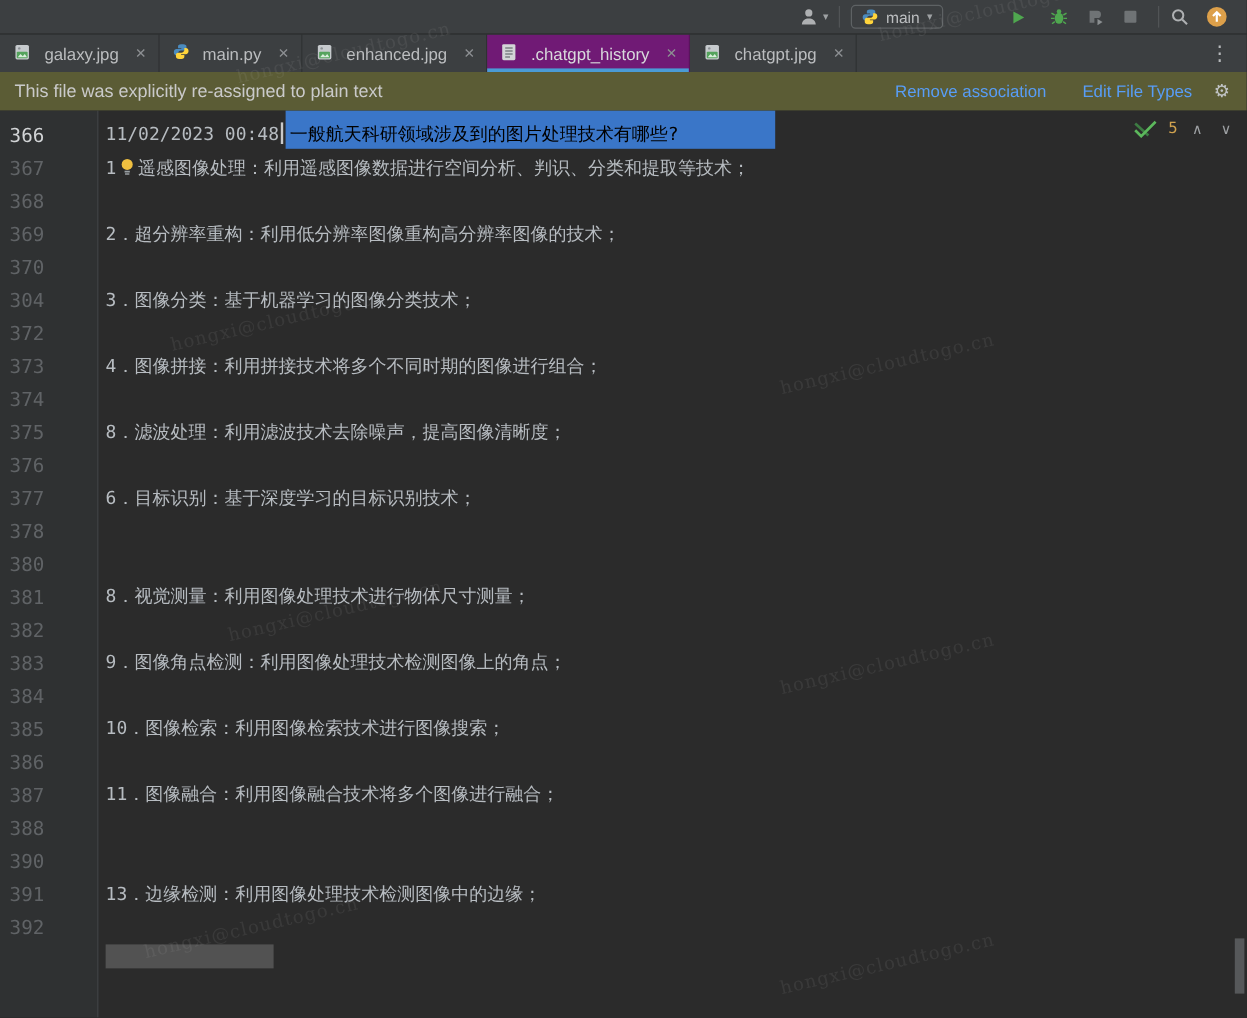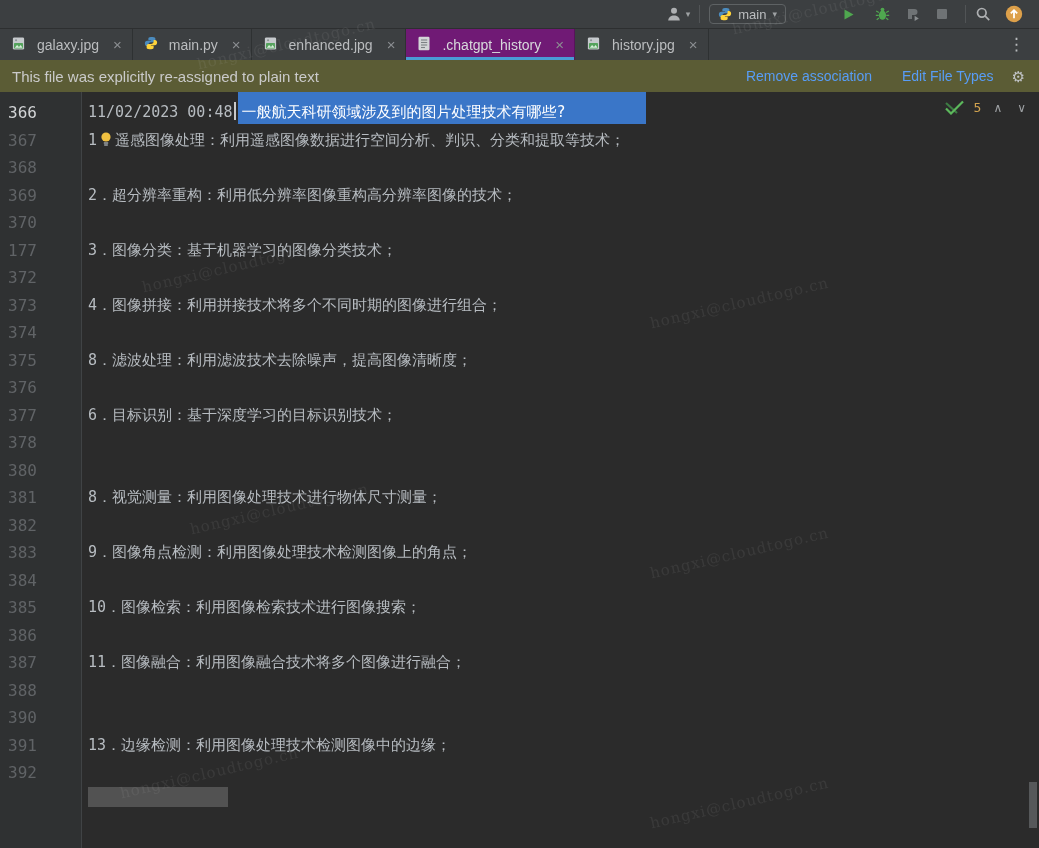--- a/index.html
+++ b/index.html
@@ -75,21 +75,21 @@
     font-family:"DejaVu Sans Mono", monospace; font-size:15px;
   }
   .line-row { height:27.5px; line-height:27.5px; white-space:pre; }
   .line-num {
     display:inline-block; width:82px; box-sizing:border-box; padding-left:8px;
     color:#606366; font-size:16px; vertical-align:top;
   }
   .line-row.current .line-num { color:#d2d4d6; }
   .line-content { color:#b7bcc1; padding-left:6px; }
   .seg-selected {
-    background:var(--selection, #3a76c8); color:#ffffff;
+    background:var(--selection, #3a76c8); color:#000000;
     padding:12px 80px 3px 4px;
   }
   .caret { display:inline-block; width:2px; height:18px; background:#c9c9c9; vertical-align:-3px; margin:0 2px 0 1px; }
   .bulb { display:inline-block; vertical-align:-2px; margin:0 2px; }
   .gray-rect { display:inline-block; width:140px; height:20px; background:#525252; vertical-align:top; }
 
   .inspect {
     position:absolute; top:8px; right:10px; z-index:6;
     display:flex; align-items:center; gap:9px;
   }
@@ -226,21 +226,21 @@
         <span class="tab-label">.chatgpt_history</span>
         <span class="tab-close">×</span>
       </div>
       <div class="tab">
         <span class="tab-icon"><svg width="15" height="15" viewBox="0 0 16 16">
             <rect x="2" y="1.5" width="12" height="13" rx="1.5" fill="#c6cacd"></rect>
             <rect x="3.2" y="7.5" width="9.6" height="5.8" rx="0.8" fill="#54a35c"></rect>
             <path d="M4 12.5l2.5-2.8 2 2 1.8-2.2 2 3z" fill="#d9efdc"></path>
             <circle cx="5.4" cy="4.6" r="1.1" fill="#8b9094"></circle>
           </svg></span>
-        <span class="tab-label">history.jpg</span>
+        <span class="tab-label">chatgpt.jpg</span>
         <span class="tab-close">×</span>
       </div>
     </div>
   <div class="kebab">
     <span>⋮</span>
   </div>
 </div>
 
 <div class="banner">
   <span class="banner-msg">This file was explicitly re-assigned to plain text</span>
@@ -255,21 +255,21 @@
   <div class="gutter-bg"></div>
   <div class="lines">
       <div class="line-row current"><span class="line-num">366</span><span class="line-content"><span class="seg-plain">11/02/2023 00:48</span><span class="caret"></span><span class="seg-selected">一般航天科研领域涉及到的图片处理技术有哪些?</span></span></div>
       <div class="line-row"><span class="line-num">367</span><span class="line-content"><span class="seg-plain">1</span><span class="bulb"><svg width="14" height="16" viewBox="0 0 14 16">
               <circle cx="7" cy="6" r="4.6" fill="#f0c040"></circle>
               <path d="M4.8 12h4.4M5.2 14h3.6" stroke="#9aa0a4" stroke-width="1.4"></path>
             </svg></span><span class="seg-plain">遥感图像处理：利用遥感图像数据进行空间分析、判识、分类和提取等技术；</span></span></div>
       <div class="line-row"><span class="line-num">368</span><span class="line-content"></span></div>
       <div class="line-row"><span class="line-num">369</span><span class="line-content"><span class="seg-plain">2．超分辨率重构：利用低分辨率图像重构高分辨率图像的技术；</span></span></div>
       <div class="line-row"><span class="line-num">370</span><span class="line-content"></span></div>
-      <div class="line-row"><span class="line-num">177</span><span class="line-content"><span class="seg-plain">3．图像分类：基于机器学习的图像分类技术；</span></span></div>
+      <div class="line-row"><span class="line-num">304</span><span class="line-content"><span class="seg-plain">3．图像分类：基于机器学习的图像分类技术；</span></span></div>
       <div class="line-row"><span class="line-num">372</span><span class="line-content"></span></div>
       <div class="line-row"><span class="line-num">373</span><span class="line-content"><span class="seg-plain">4．图像拼接：利用拼接技术将多个不同时期的图像进行组合；</span></span></div>
       <div class="line-row"><span class="line-num">374</span><span class="line-content"></span></div>
       <div class="line-row"><span class="line-num">375</span><span class="line-content"><span class="seg-plain">8．滤波处理：利用滤波技术去除噪声，提高图像清晰度；</span></span></div>
       <div class="line-row"><span class="line-num">376</span><span class="line-content"></span></div>
       <div class="line-row"><span class="line-num">377</span><span class="line-content"><span class="seg-plain">6．目标识别：基于深度学习的目标识别技术；</span></span></div>
       <div class="line-row"><span class="line-num">378</span><span class="line-content"></span></div>
       <div class="line-row"><span class="line-num">380</span><span class="line-content"></span></div>
       <div class="line-row"><span class="line-num">381</span><span class="line-content"><span class="seg-plain">8．视觉测量：利用图像处理技术进行物体尺寸测量；</span></span></div>
       <div class="line-row"><span class="line-num">382</span><span class="line-content"></span></div>

